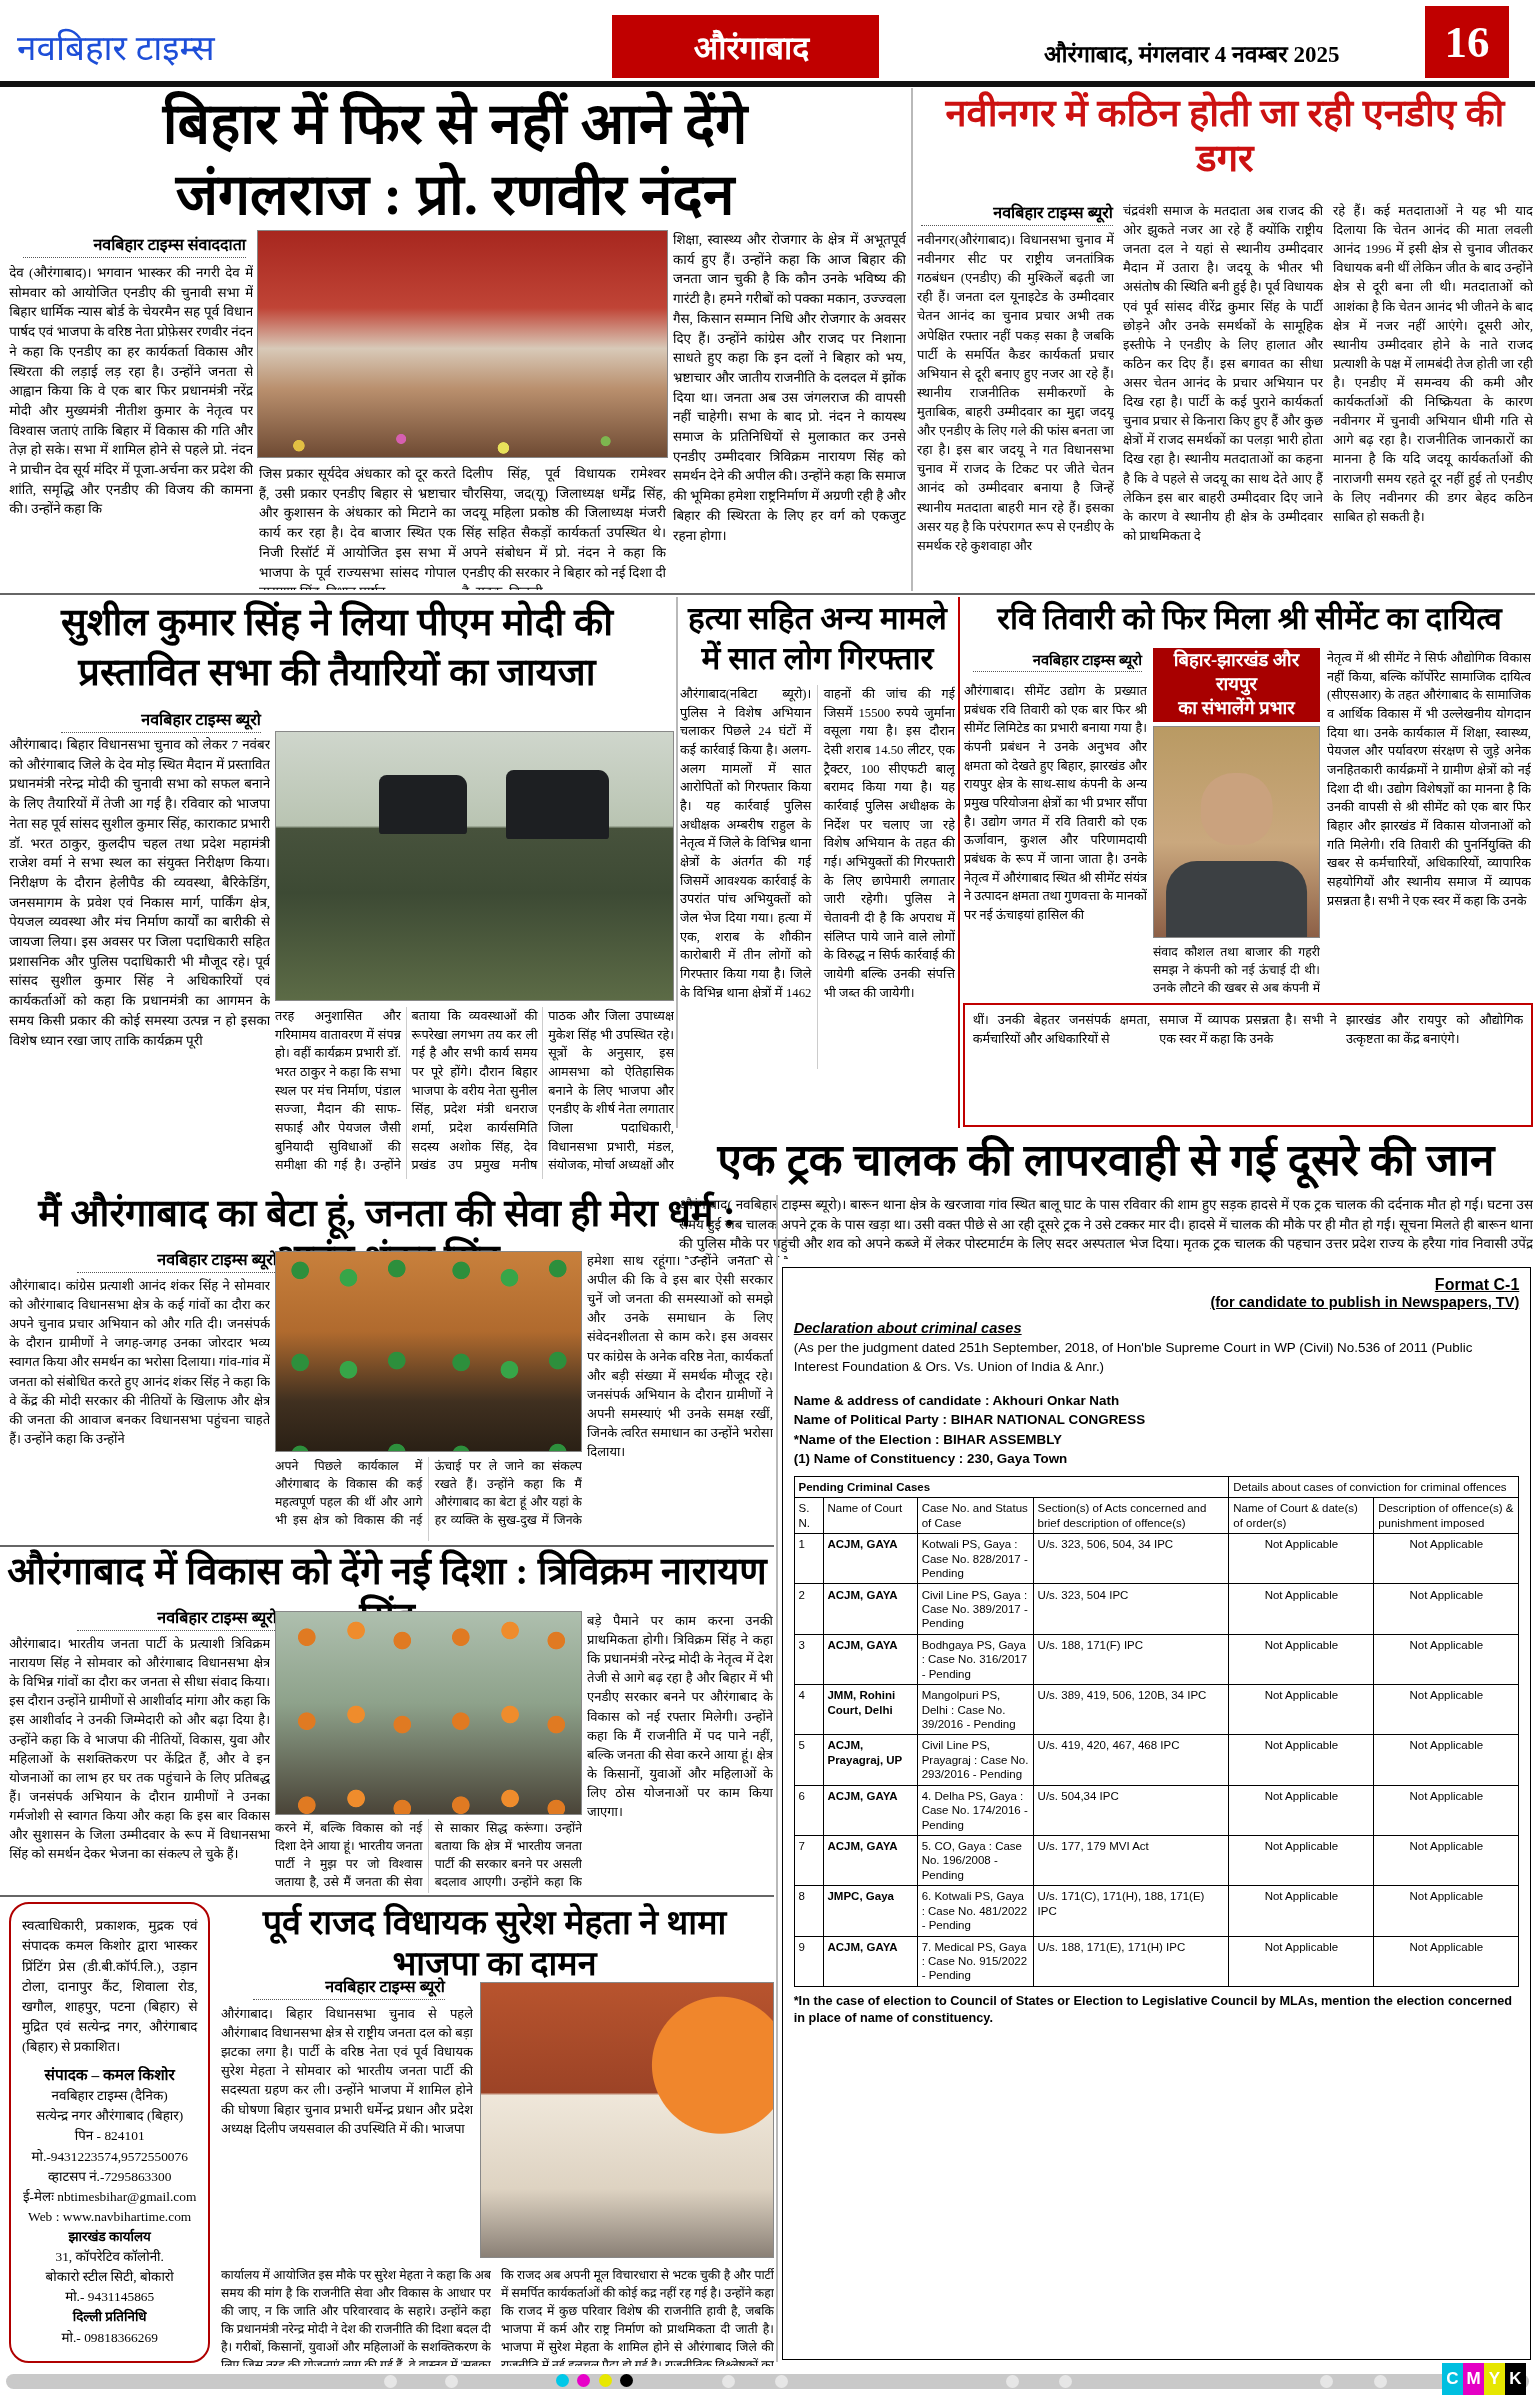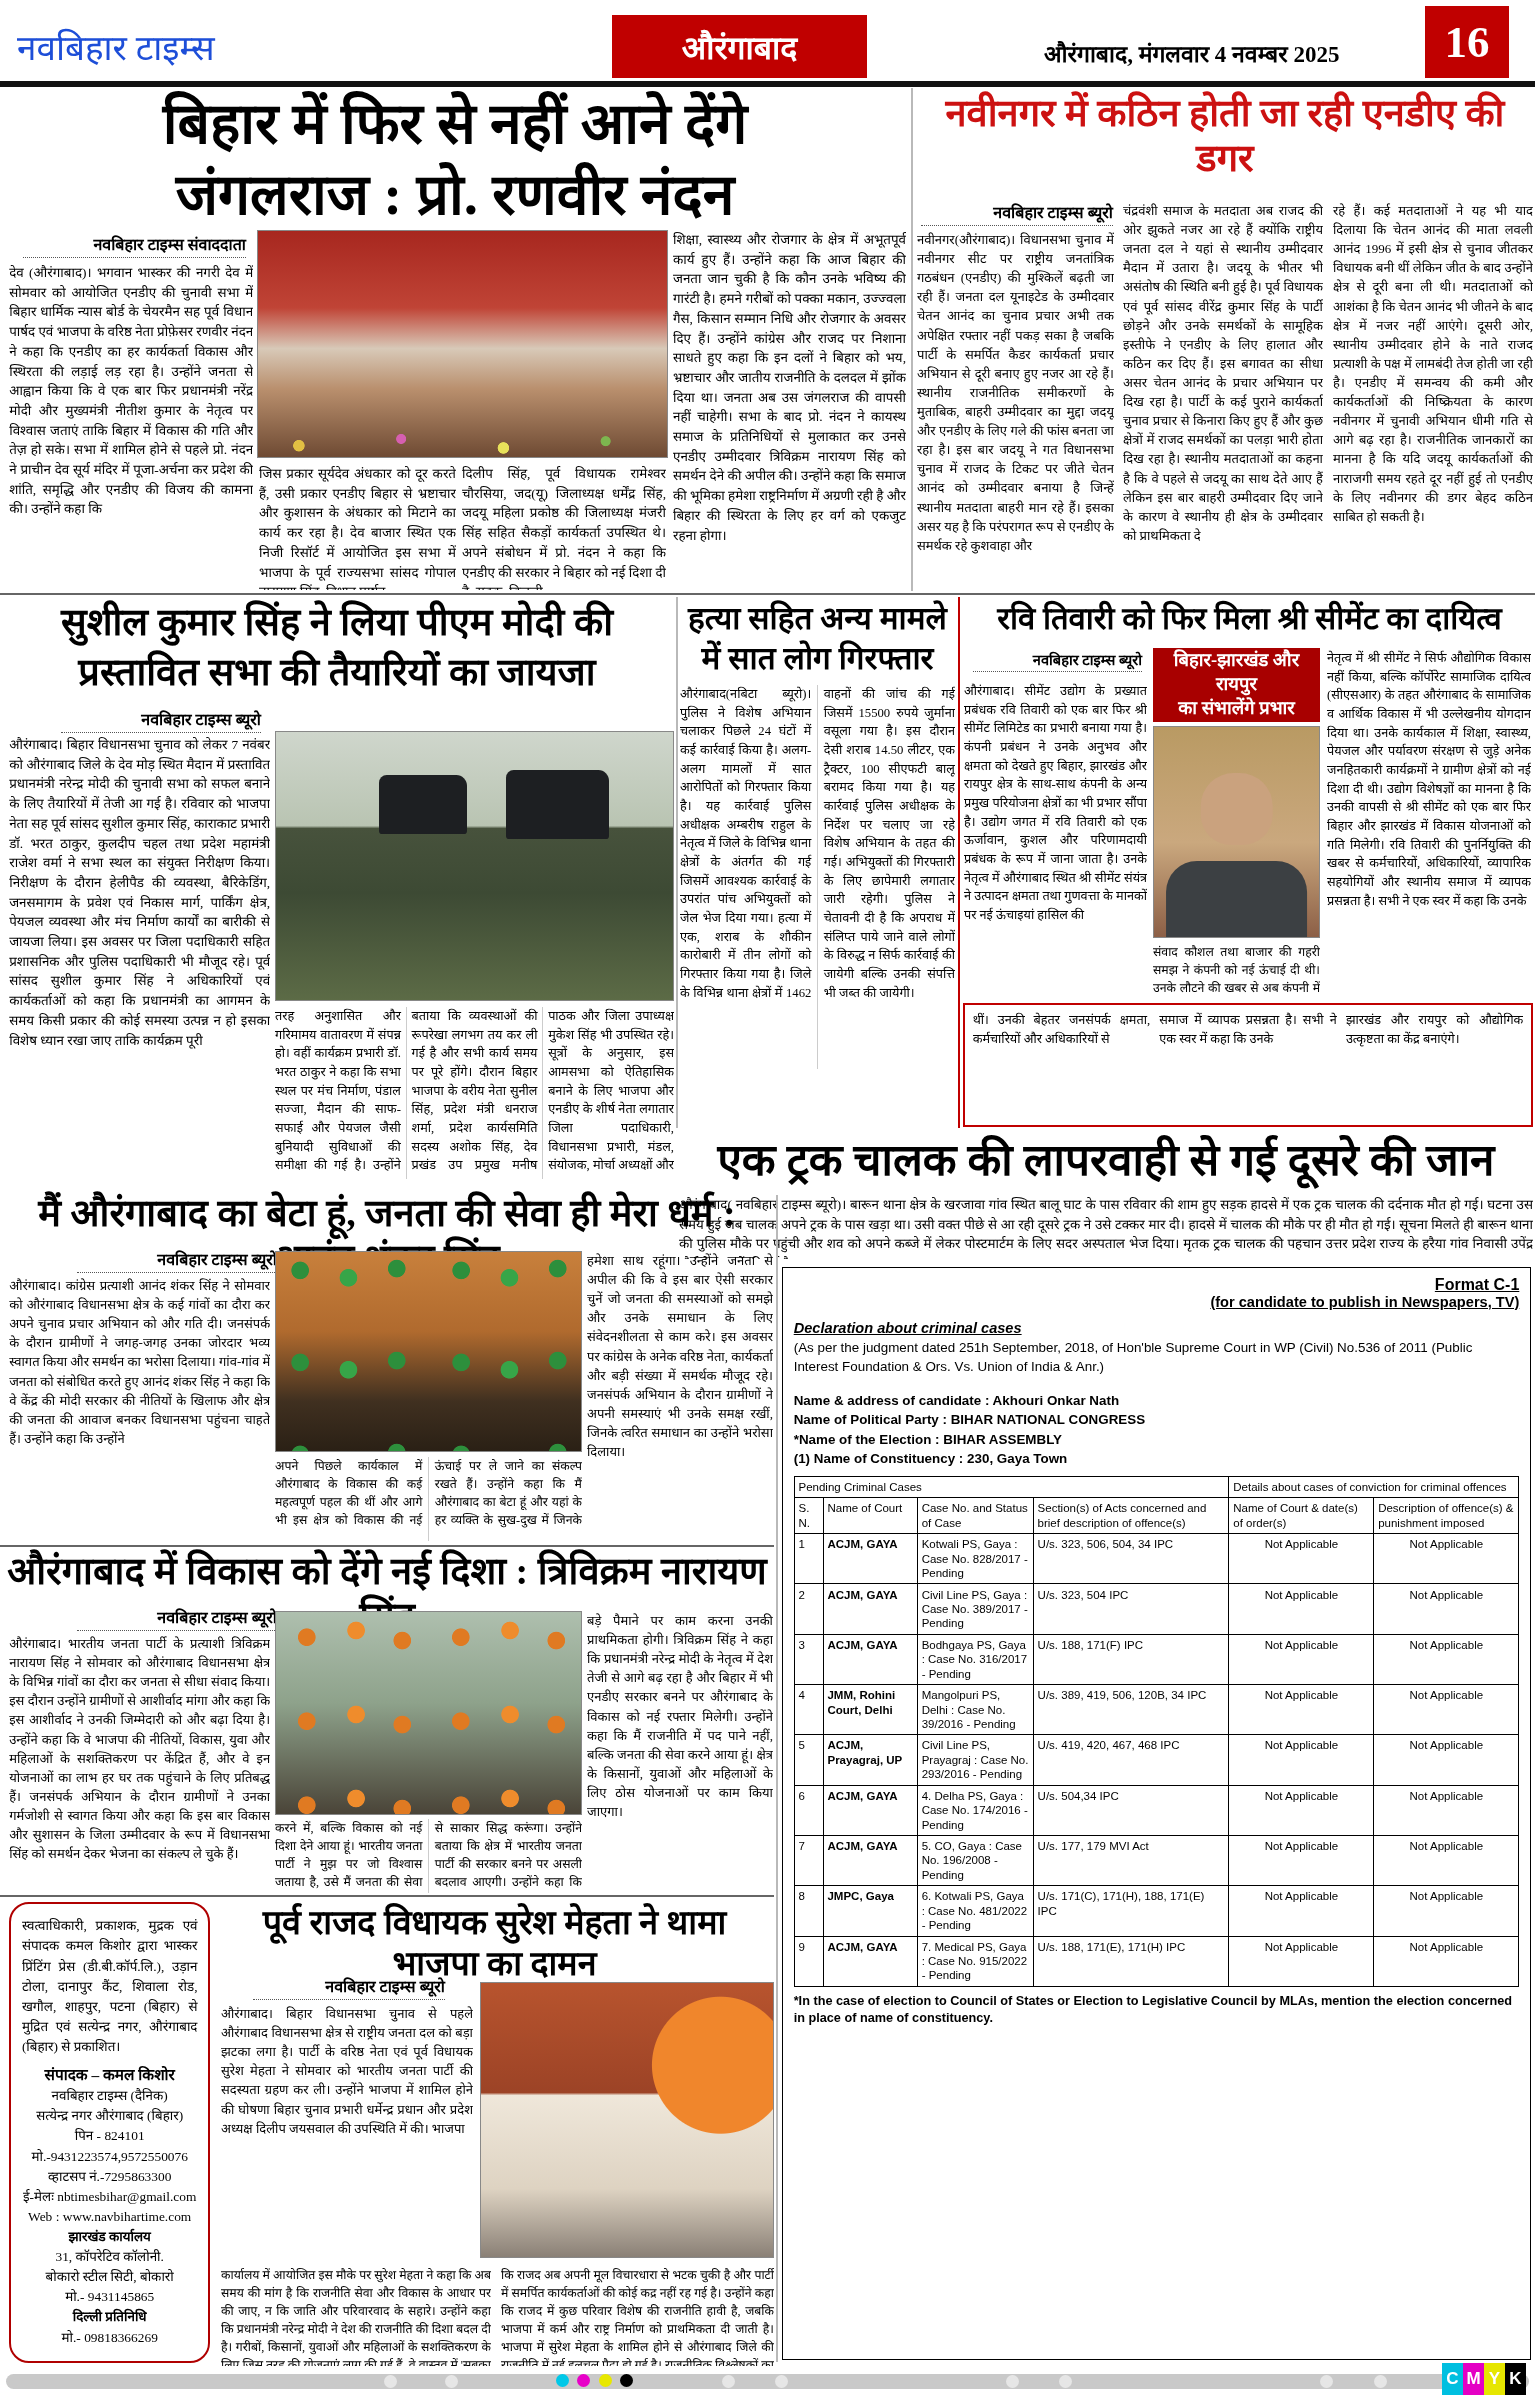--- a/index.html
+++ b/index.html
@@ -85,21 +85,21 @@
   .cmyk{display:flex;}
   .cmyk div{width:21px;height:32px;color:#fff;font-family:"Liberation Sans",sans-serif;
             font-weight:bold;font-size:17px;display:flex;align-items:center;justify-content:center;}
 </style>
 </head>
 <body>
 
 <div class="page">
 
   <div class="abs masthead" style="left:17px;top:23px;">नवबिहार टाइम्स</div>
-  <div class="abs edition-box" style="left:612px;top:15.4px;width:255px;height:63px;">औरंगाबाद</div>
+  <div class="abs edition-box" style="left:612px;top:15.4px;width:255px;height:63px;padding-left:12px;">औरंगाबाद</div>
   <div class="abs dateline" style="left:1044px;top:37px;">औरंगाबाद, मंगलवार 4 नवम्बर 2025</div>
   <div class="abs pagenum" style="left:1425px;top:6.1px;width:84px;height:72px;">16</div>
   <div class="abs hrule" style="left:0;top:81px;width:1535px;height:6.1px;"></div>
 
   <div class="abs headline" style="left:0;top:92px;width:910px;font-size:57px;line-height:64px;">बिहार में फिर से नहीं आने देंगे</div>
   <div class="abs headline" style="left:0;top:163px;width:910px;font-size:57px;line-height:64px;">जंगलराज : प्रो. रणवीर नंदन</div>
   <div class="abs byline" style="left:23px;top:233px;width:223px;">नवबिहार टाइम्स संवाददाता</div>
 
   <div class="abs photo ph-rally" style="left:257px;top:230px;width:411px;height:228px;"></div>
 
@@ -224,21 +224,21 @@
     <div class="f-h">Declaration about criminal cases</div>
     <div class="f-note">(As per the judgment dated 251h September, 2018, of Hon'ble Supreme Court in WP (Civil) No.536 of 2011 (Public Interest Foundation &amp; Ors. Vs. Union of India &amp; Anr.)</div>
     <div class="f-field" style="margin-top:17px;">Name &amp; address of candidate : Akhouri Onkar Nath</div>
     <div class="f-field">Name of Political Party           : BIHAR NATIONAL CONGRESS</div>
     <div class="f-field">*Name of the Election             : BIHAR ASSEMBLY</div>
     <div class="f-field">(1) Name of Constituency       : 230, Gaya Town</div>
 
     <table class="ftable">
       <tbody>
           <tr>
-        <th colspan="4" style="font-weight:normal;margin-top:12px;">Pending Criminal Cases</th>
+        <th colspan="4" style="font-weight:bold;margin-top:12px;">Pending Criminal Cases</th>
         <th colspan="2">Details about cases of conviction for criminal offences</th>
       </tr>
       <tr>
         <th style="width:4%;">S. N.</th>
         <th style="width:13%;">Name of Court</th>
         <th style="width:16%;">Case No. and Status of Case</th>
         <th style="width:27%;">Section(s) of Acts concerned and brief description of offence(s)</th>
         <th style="width:20%;">Name of Court &amp; date(s) of order(s)</th>
         <th style="width:20%;">Description of offence(s) &amp; punishment imposed</th>
       </tr>

